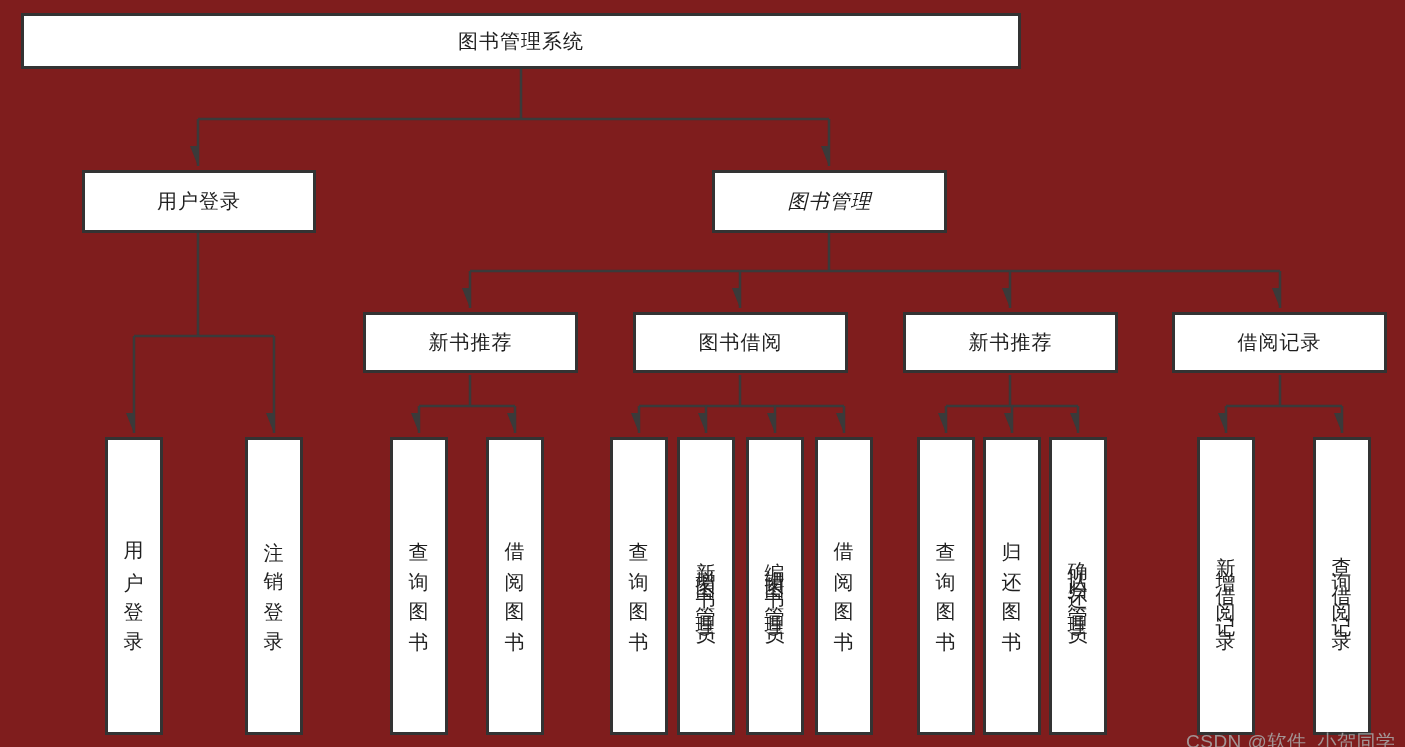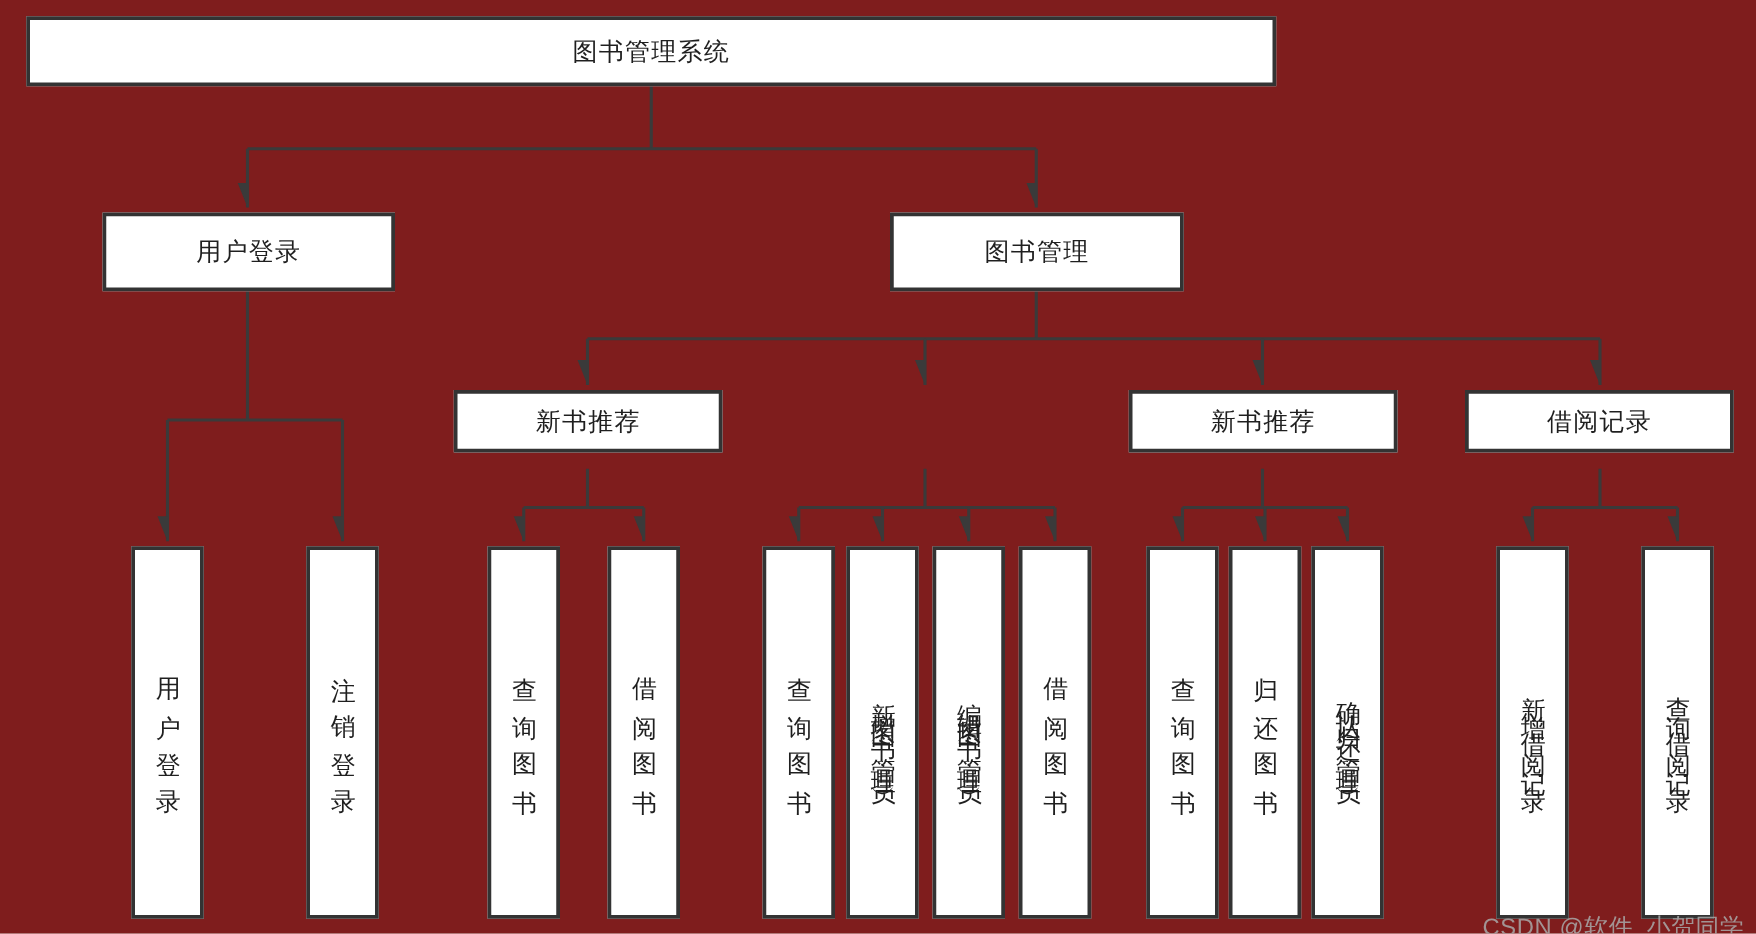--- a/index.html
+++ b/index.html
@@ -20,21 +20,21 @@
     align-items:center;
     justify-content:center;
     color:#1f1f1f;
     letter-spacing:1px;
     z-index:2;
   }
   .hbox{font-size:20px;}
   .b-root{left:21px;top:13px;width:1000px;height:56px;}
   .b-l2-0{left:82px;top:170px;width:234px;height:63px;}
   .b-l2-1{left:712px;top:170px;width:235px;height:63px;}
-  .b-l3{top:312px;height:50px;width:215px;}
+  .b-l3{top:312px;height:61px;width:215px;}
   .b-l3-0{left:363px;}
   .b-l3-1{left:633px;}
   .b-l3-2{left:903px;}
   .b-l3-3{left:1172px;}
   .vbox{top:437px;height:298px;width:58px;}
   .vlabel{
     writing-mode:vertical-rl;
     text-orientation:mixed;
     font-size:20px;
     line-height:1;
@@ -111,26 +111,29 @@
     <path class="wire" d="M1342,406 V433" marker-end="url(#arrow)" stroke="#3a3a3a"></path>
   </svg>
 
   <div class="box hbox b-root" style="border-color: rgb(51, 51, 51); color: rgb(31, 31, 31);">
     <span>图书管理系统</span>
   </div>
 
   <div class="box hbox b-l2-0" style="border-color: rgb(51, 51, 51); color: rgb(31, 31, 31);">
     <span>用户登录</span>
   </div>
-  <div class="box hbox b-l2-1" style="border-color: rgb(51, 51, 51); color: rgb(31, 31, 31);">
+  <div class="box hbox b-l2-1" style="border-color: rgb(51, 51, 51); color: rgb(31, 31, 31); font-style: italic;">
     <span>图书管理</span>
   </div>
 
   <div class="box hbox b-l3 b-l3-0" style="border-color: rgb(51, 51, 51); color: rgb(31, 31, 31);">
     <span>新书推荐</span>
+  </div>
+  <div class="box hbox b-l3 b-l3-1" style="border-color: rgb(51, 51, 51); color: rgb(31, 31, 31);">
+    <span>图书借阅</span>
   </div>
   <div class="box hbox b-l3 b-l3-2" style="border-color: rgb(51, 51, 51); color: rgb(31, 31, 31);">
     <span>新书推荐</span>
   </div>
   <div class="box hbox b-l3 b-l3-3" style="border-color: rgb(51, 51, 51); color: rgb(31, 31, 31);">
     <span>借阅记录</span>
   </div>
 
   <div class="box vbox b-g1-0" style="border-color: rgb(51, 51, 51); color: rgb(31, 31, 31);">
     <span class="vlabel" style="letter-spacing: 30px;">用户登录</span>

